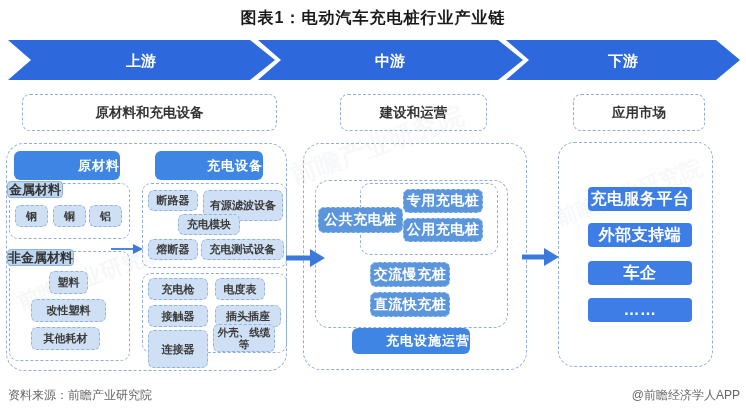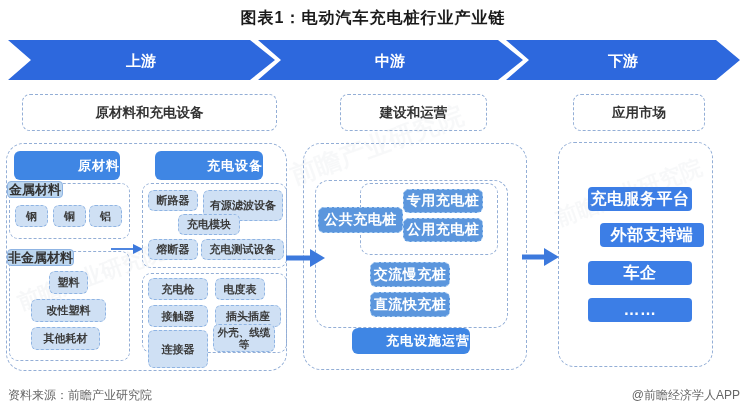--- a/index.html
+++ b/index.html
@@ -170,21 +170,21 @@
 
   <svg class="abs" style="left:521px;top:247px;z-index:6;" width="40" height="20" viewBox="0 0 40 20">
     <line x1="1" y1="10" x2="23" y2="10" stroke-width="5" style="stroke:var(--arrow_blue)"></line>
     <polygon points="23,1 38,10 23,19" style="fill:var(--arrow_blue)"></polygon>
   </svg>
 
   <div class="abs container" style="left:558px;top:142px;width:155px;height:225px;border-radius:16px;"></div>
   <div class="abs btn" style="left:588px;top:187px;width:104px;height:24px;">
     <span>充电服务平台</span>
   </div>
-  <div class="abs btn" style="left:588px;top:223px;width:104px;height:24px;margin-left:12px;">
+  <div class="abs btn" style="left:588px;top:223px;width:104px;height:24px;">
     <span>外部支持端</span>
   </div>
   <div class="abs btn" style="left:588px;top:261px;width:104px;height:24px;">
     <span>车企</span>
   </div>
   <div class="abs btn" style="left:588px;top:298px;width:104px;height:24px;">
     <span>……</span>
   </div>
 
   <div class="abs footer" style="left:8px;top:387px;">资料来源：前瞻产业研究院</div>

